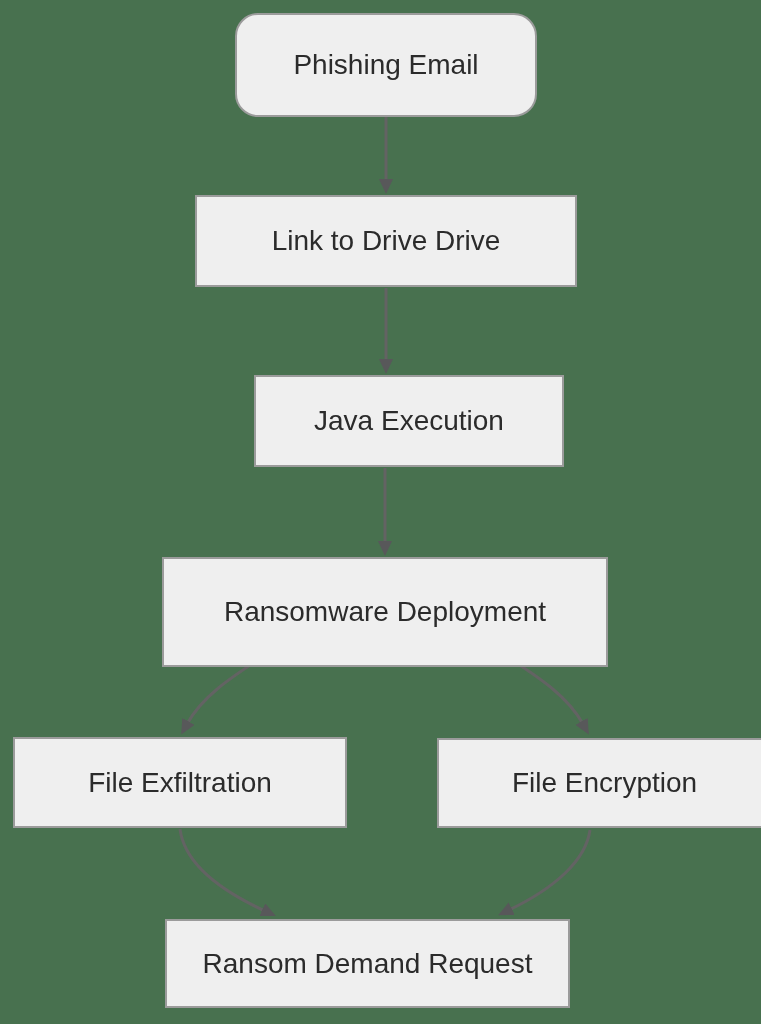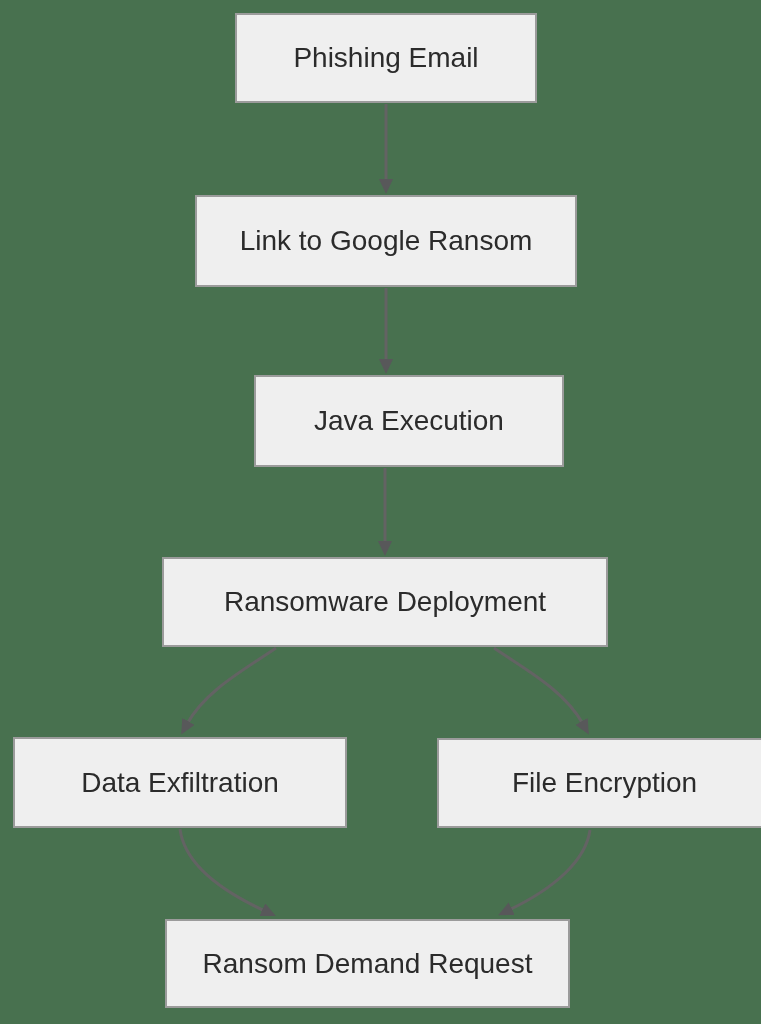--- a/index.html
+++ b/index.html
@@ -25,24 +25,24 @@
     display: flex; align-items: center; justify-content: center;
     box-sizing: border-box;
     background: var(--node-fill, #efefef);
     border: 2px solid var(--node-border, #9b9b9b);
     color: var(--node-text, #2b2b2b);
     font-size: 28px;
     line-height: 1.2;
     text-align: center;
     white-space: nowrap;
   }
-  .n1 { left: 235px; top: 13px;  width: 302px; height: 90px; }
+  .n1 { left: 235px; top: 13px;  width: 302px; height: 104px; border-radius: 23px; }
   .n2 { left: 195px; top: 195px; width: 382px; height: 92px; }
   .n3 { left: 230px; top: 375px; width: 310px; height: 92px; margin-left: 24px; }
-  .n4 { left: 162px; top: 557px; width: 446px; height: 90px; }
+  .n4 { left: 162px; top: 557px; width: 446px; height: 110px; }
   .n5 { left: 13px;  top: 737px; width: 334px; height: 91px; }
   .n6 { left: 437px; top: 738px; width: 335px; height: 90px; }
   .n7 { left: 165px; top: 919px; width: 405px; height: 89px; }
 </style>
 </head>
 <body>
 
 <div class="canvas">
 
   <svg class="edges" width="761" height="1024" viewBox="0 0 761 1024">
@@ -57,30 +57,30 @@
     <path class="edge" d="M276,648 C244,670 206,690 187,724" marker-end="url(#arrow)"></path>
     <path class="edge" d="M494,648 C526,670 564,690 583,724" marker-end="url(#arrow)"></path>
     <path class="edge" d="M180,829 C184,860 215,888 265,911" marker-end="url(#arrow)"></path>
     <path class="edge" d="M590,830 C586,860 555,888 509,910" marker-end="url(#arrow)"></path>
   </svg>
 
   <div class="node n1">
     <span>Phishing Email</span>
   </div>
   <div class="node n2">
-    <span>Link to Google Ransom</span>
+    <span>Link to Drive Drive</span>
   </div>
   <div class="node n3">
     <span>Java Execution</span>
   </div>
   <div class="node n4">
     <span>Ransomware Deployment</span>
   </div>
   <div class="node n5">
-    <span>Data Exfiltration</span>
+    <span>File Exfiltration</span>
   </div>
   <div class="node n6">
     <span>File Encryption</span>
   </div>
   <div class="node n7">
     <span>Ransom Demand Request</span>
   </div>
 
 </div>
 

